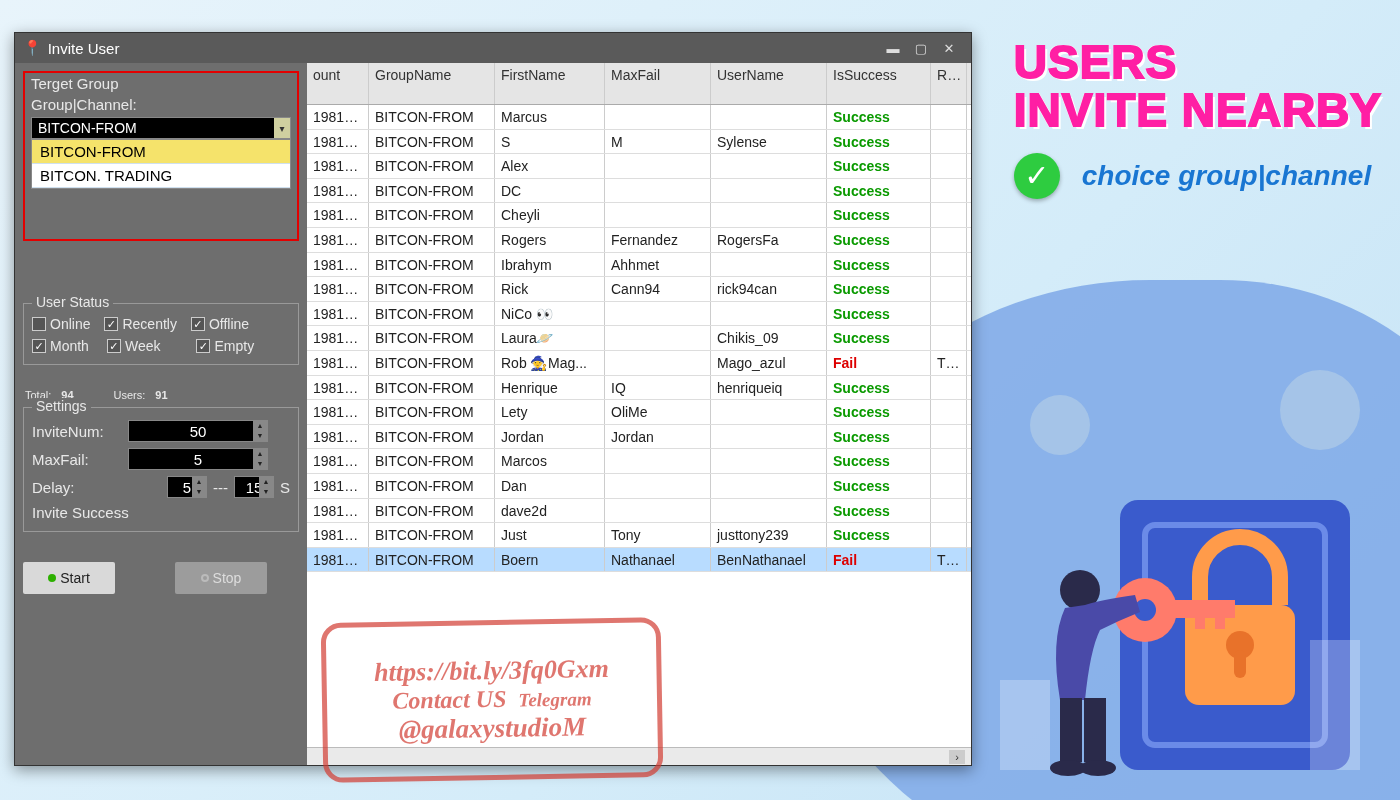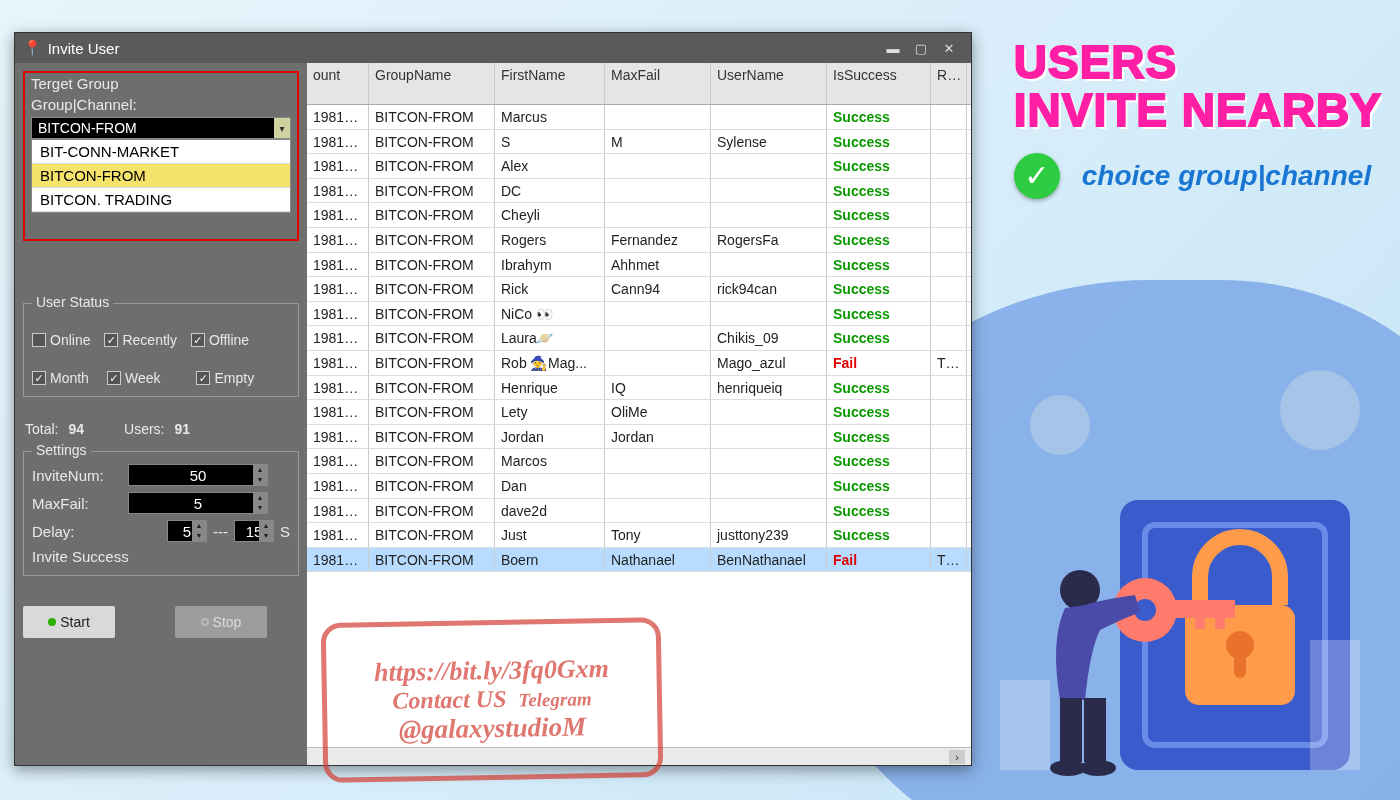--- a/index.html
+++ b/index.html
@@ -64,29 +64,29 @@
     position:absolute; right:0; top:0; width:16px; height:100%;
     background:#d0d0a0; display:flex; align-items:center; justify-content:center;
     color:#333; font-size:10px;
   }
   .dropdown {
     background:#fff; color:#000; border:1px solid #888;
     font-size:15px;
   }
   .dropdown .opt { padding:3px 8px; border-bottom:1px solid #cfe0ef;}
   .dropdown .opt.sel { background:#f5e36b; }
-  .status-row { display:flex; gap:14px; margin-top:22px;}
+  .status-row { display:flex; gap:14px; margin-top:6px;}
   .check { display:flex; align-items:center; gap:4px; font-size:14px;}
   .checkbox {
     width:14px; height:14px; border:1px solid #ccc; background:#555;
     display:inline-flex; align-items:center; justify-content:center;
     font-size:11px; color:#fff;
   }
   .checkbox.on::after { content:"✓"; }
-  .stats { display:flex; gap: 40px; font-size:14px; margin: 6px 2px 8px;}
+  .stats { display:flex; gap: 40px; font-size:11px; margin: 6px 2px 0;}
   .stats span.v { font-weight:bold; margin-left:10px;}
   .settings-row { display:flex; align-items:center; gap:6px; margin-top:6px; font-size:15px;}
   .settings-row .k { width: 90px;}
   .numbox {
     background:#000; color:#fff; border:1px solid #888;
     height:22px; display:flex; align-items:center; justify-content:center;
     position:relative;
   }
   .numbox .spin {
     position:absolute; right:0; top:0; width:14px; height:100%;
@@ -172,21 +172,20 @@
 
     <div class="side">
       <div class="group red" style="height:170px;">
         <div class="lbl" style="margin-top:-2px;">Terget Group</div>
         <div class="lbl">Group|Channel:</div>
         <div class="combo-closed">
           <span>BITCON-FROM</span>
           <span class="dd">▾</span>
         </div>
         <div class="dropdown">
-          <div class="opt">BIT-CONN-MARKET</div>
           <div class="opt sel">BITCON-FROM</div>
           <div class="opt">BITCON. TRADING</div>
         </div>
       </div>
 
       <div style="height:50px;"></div>
 
       <div class="group">
         <div class="group-title">User Status</div>
         <div class="status-row">

